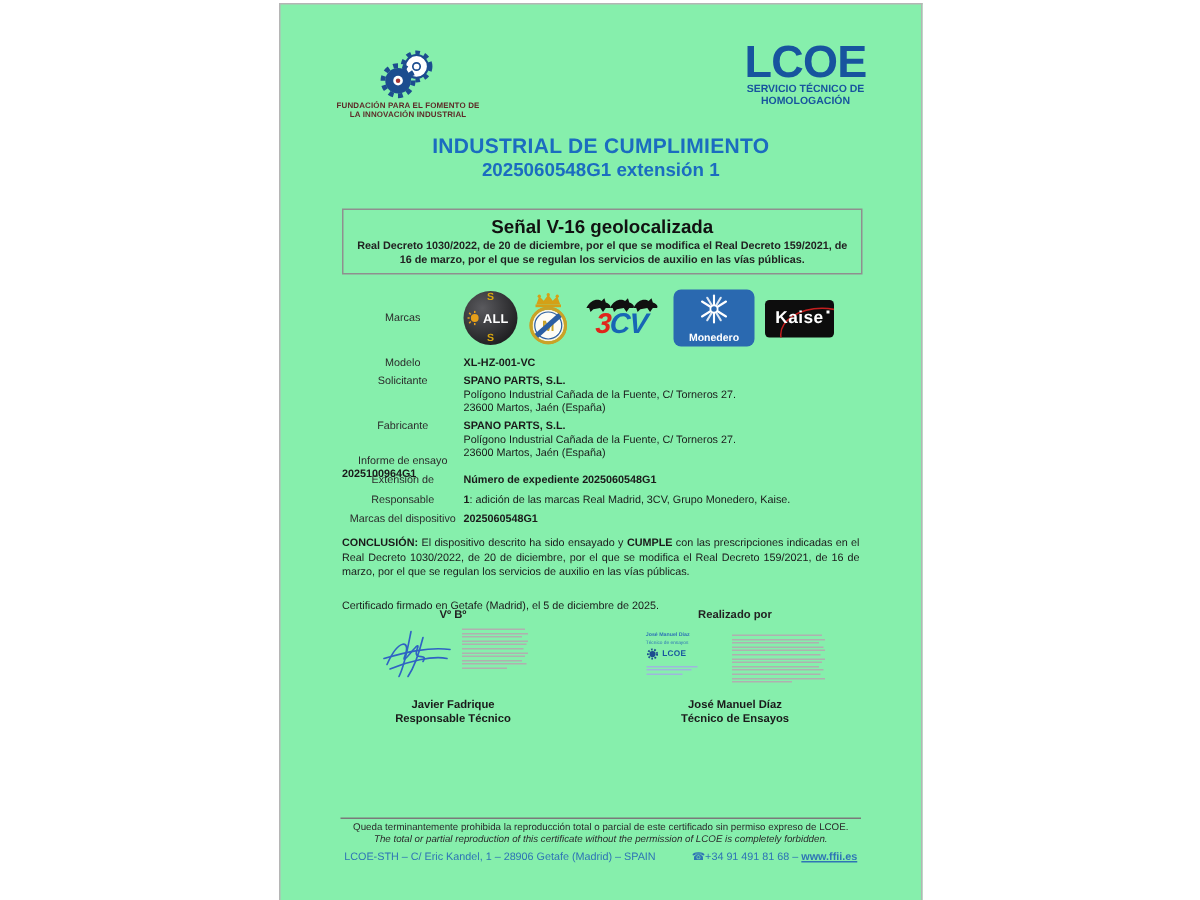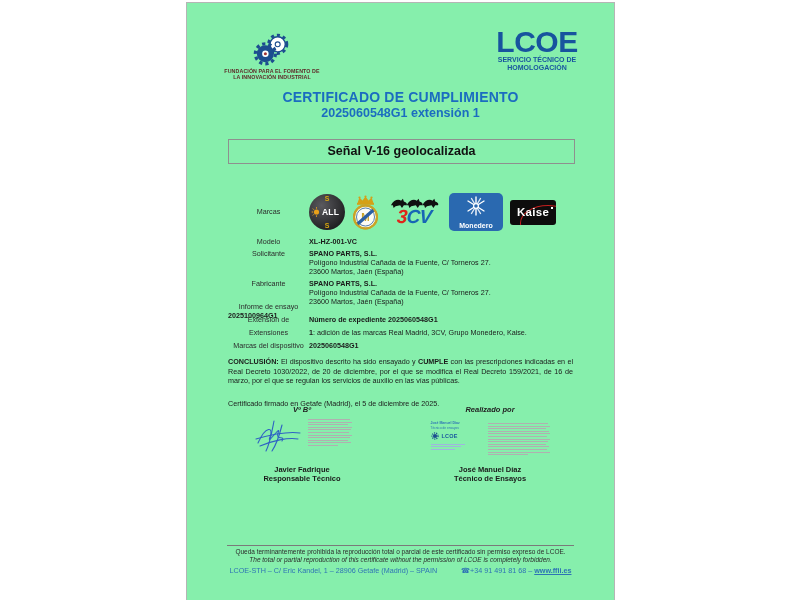--- a/index.html
+++ b/index.html
@@ -61,21 +61,21 @@
   .kaise-label:after{content:"";position:absolute;top:1px;right:-4px;width:2px;height:2px;background:#fff;}
 
   
   .conc{left:41px;width:345px;top:354px;font-size:7.2px;line-height:9.6px;
         text-align:justify;color:#1a1a1a;}
   .firmado{left:41px;top:396px;font-size:7.2px;}
 
   
   .sigcol{top:402px;width:150px;text-align:center;}
   .sig-left{left:40px;} .sig-right{left:228px;}
-  .sig-head{font-size:7.5px;font-weight:bold;color:#222;font-style:italic;}
+  .sig-head{font-size:7.5px;font-weight:bold;color:#222;}
   .sig-art{height:46px;margin-top:3px;display:flex;justify-content:center;align-items:flex-start;gap:4px;}
   .sig-name{font-size:7.5px;line-height:9px;font-weight:bold;margin-top:2px;}
   .sig-role{font-size:7.5px;line-height:9px;font-weight:bold;}
   .bars{display:flex;flex-direction:column;gap:1.6px;padding-top:2px;}
   .bars i{display:block;height:1px;background:#b0b0b0;}
   .stamp{display:flex;gap:5px;align-items:flex-start;margin-top:4px;}
   .stamp-left{width:52px;text-align:left;}
   .stamp-name{font-size:3.5px;line-height:4.5px;font-weight:bold;color:#2e74b5;}
   .stamp-role{font-size:3.2px;line-height:4px;color:#2e74b5;}
   .stamp-logos{display:flex;align-items:center;gap:3px;margin:2px 0;}
@@ -110,26 +110,27 @@
     <div class="fnd-line">LA INNOVACIÓN INDUSTRIAL</div>
   </div>
 
   <div class="abs lcoe">
     <div class="lcoe-word">LCOE</div>
     <div class="lcoe-sub">SERVICIO TÉCNICO DE</div>
     <div class="lcoe-sub">HOMOLOGACIÓN</div>
   </div>
 
   <div class="abs title">
-    <div class="title-1">CERTIFICADO DE CUMPLIMIENTO</div>
+    <div class="title-1">INDUSTRIAL DE CUMPLIMIENTO</div>
     <div class="title-2">2025060548G1 extensión 1</div>
   </div>
 
   <div class="abs v16">
     <div class="v16-title">Señal V-16 geolocalizada</div>
+    <div class="v16-reg">Real Decreto 1030/2022, de 20 de diciembre, por el que se modifica el Real Decreto 159/2021, de 16 de marzo, por el que se regulan los servicios de auxilio en las vías públicas.</div>
   </div>
 
   <div class="abs row" style="top:190px;">
     <div class="lbl" style="padding-top:14px;">Marcas</div>
     <div class="logos">
       <div class="sos">
         <span class="s-top">S</span>
         <svg width="10" height="10" viewBox="0 0 10 10">
           <circle cx="5.5" cy="5" r="2.6" fill="#e8a01a"></circle>
           <g stroke="#e8a01a" stroke-width="1">
@@ -214,21 +215,21 @@
     <div class="lbl">Informe de ensayo</div>
     <div class="val b">2025100964G1</div>
   </div>
 
   <div class="abs row" style="top:312px;">
     <div class="lbl">Extensión de</div>
     <div class="val b">Número de expediente 2025060548G1</div>
   </div>
 
   <div class="abs row" style="top:325px;">
-    <div class="lbl">Extensiones</div>
+    <div class="lbl">Responsable</div>
     <div class="val"><span class="b">1</span><span>: adición de las marcas Real Madrid, 3CV, Grupo Monedero, Kaise.</span></div>
   </div>
 
   <div class="abs row" style="top:338px;">
     <div class="lbl">Marcas del dispositivo</div>
     <div class="val b">2025060548G1</div>
   </div>
 
   <div class="abs conc">
     <span class="b">CONCLUSIÓN:</span><span> El dispositivo descrito ha sido ensayado y </span><span class="b">CUMPLE</span><span> con las prescripciones indicadas en el Real Decreto 1030/2022, de 20 de diciembre, por el que se modifica el Real Decreto 159/2021, de 16 de marzo, por el que se regulan los servicios de auxilio en las vías públicas.</span>

